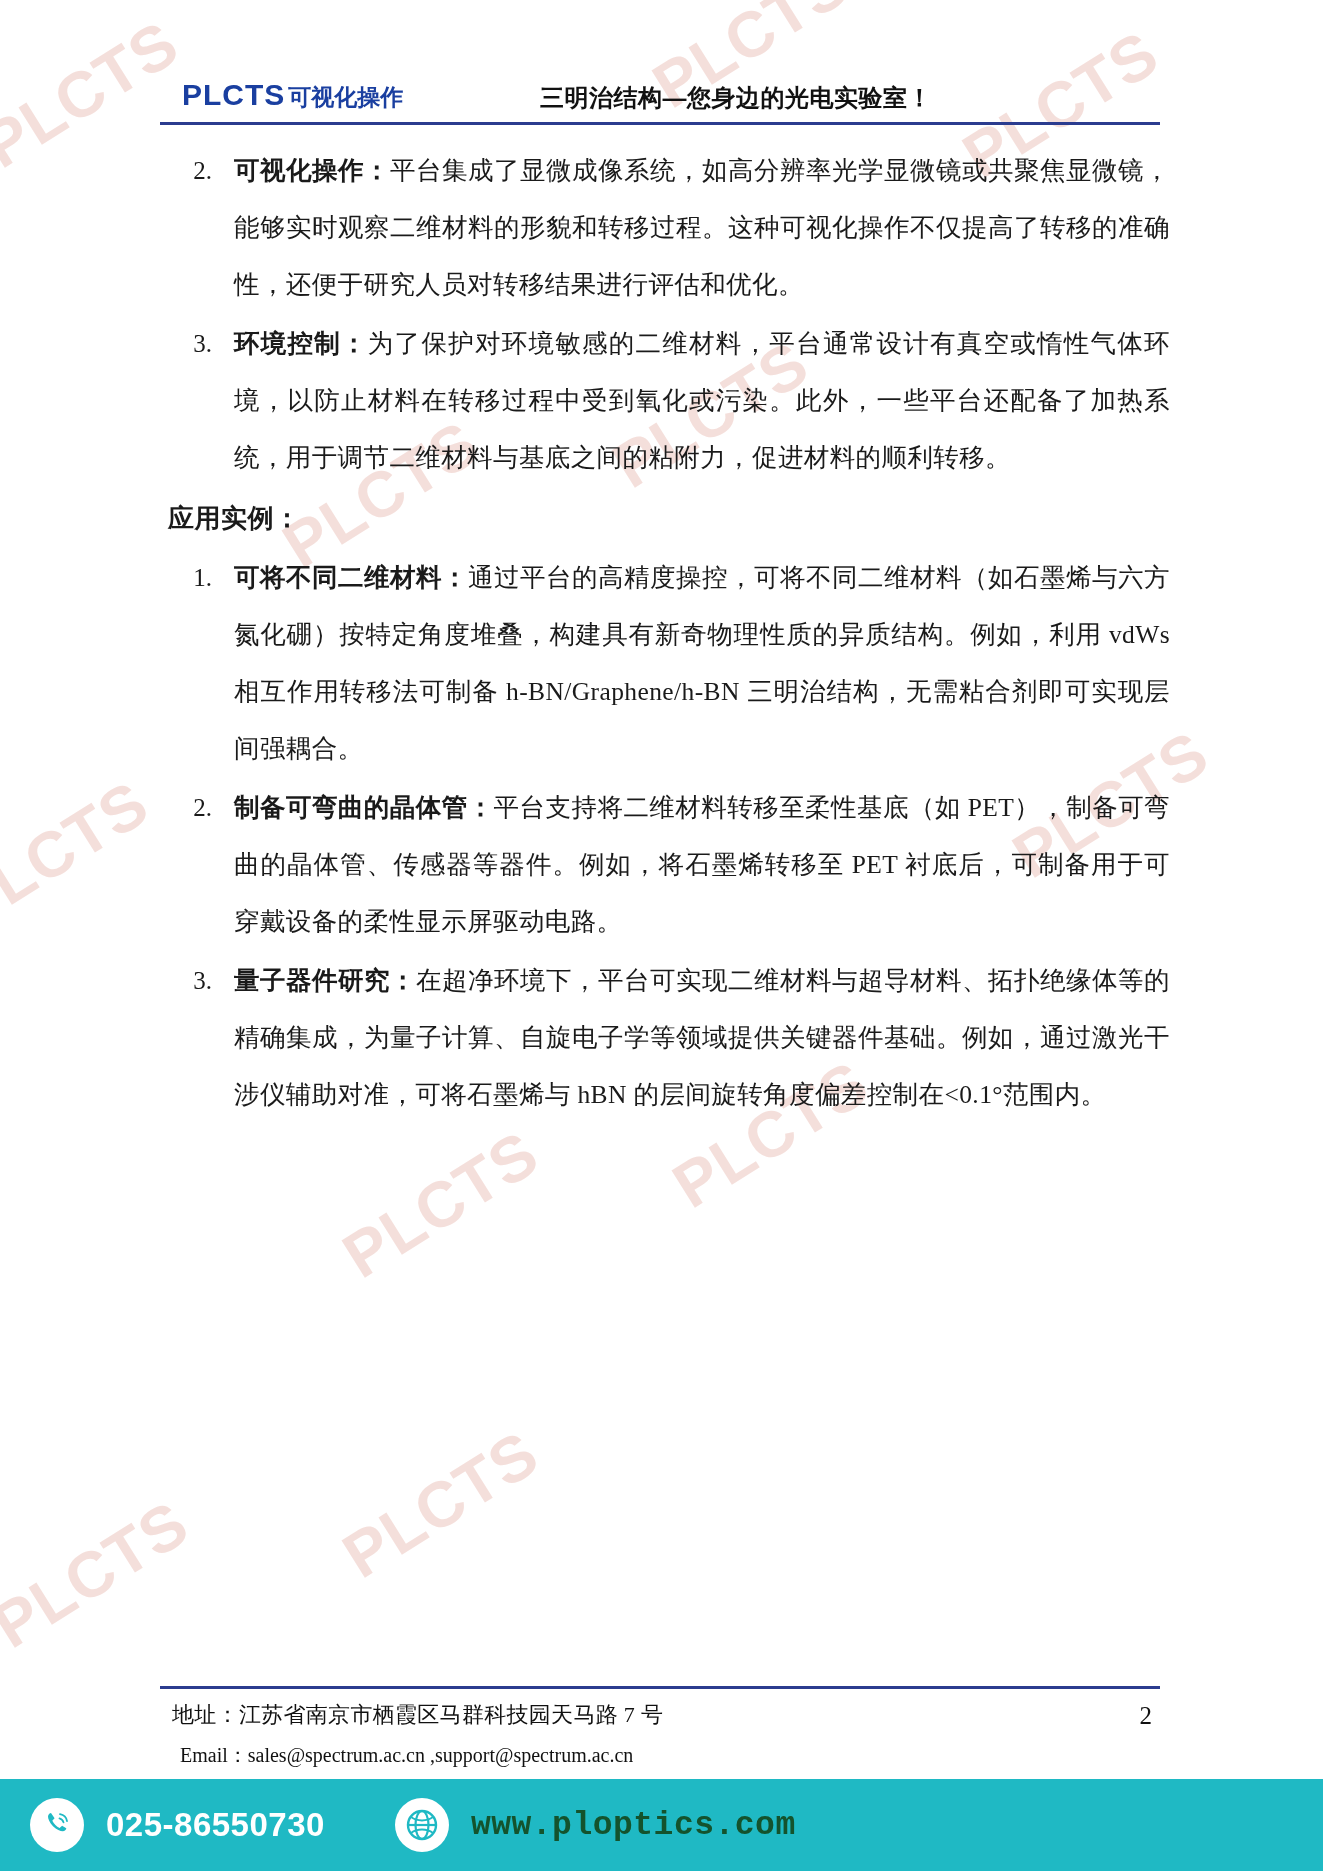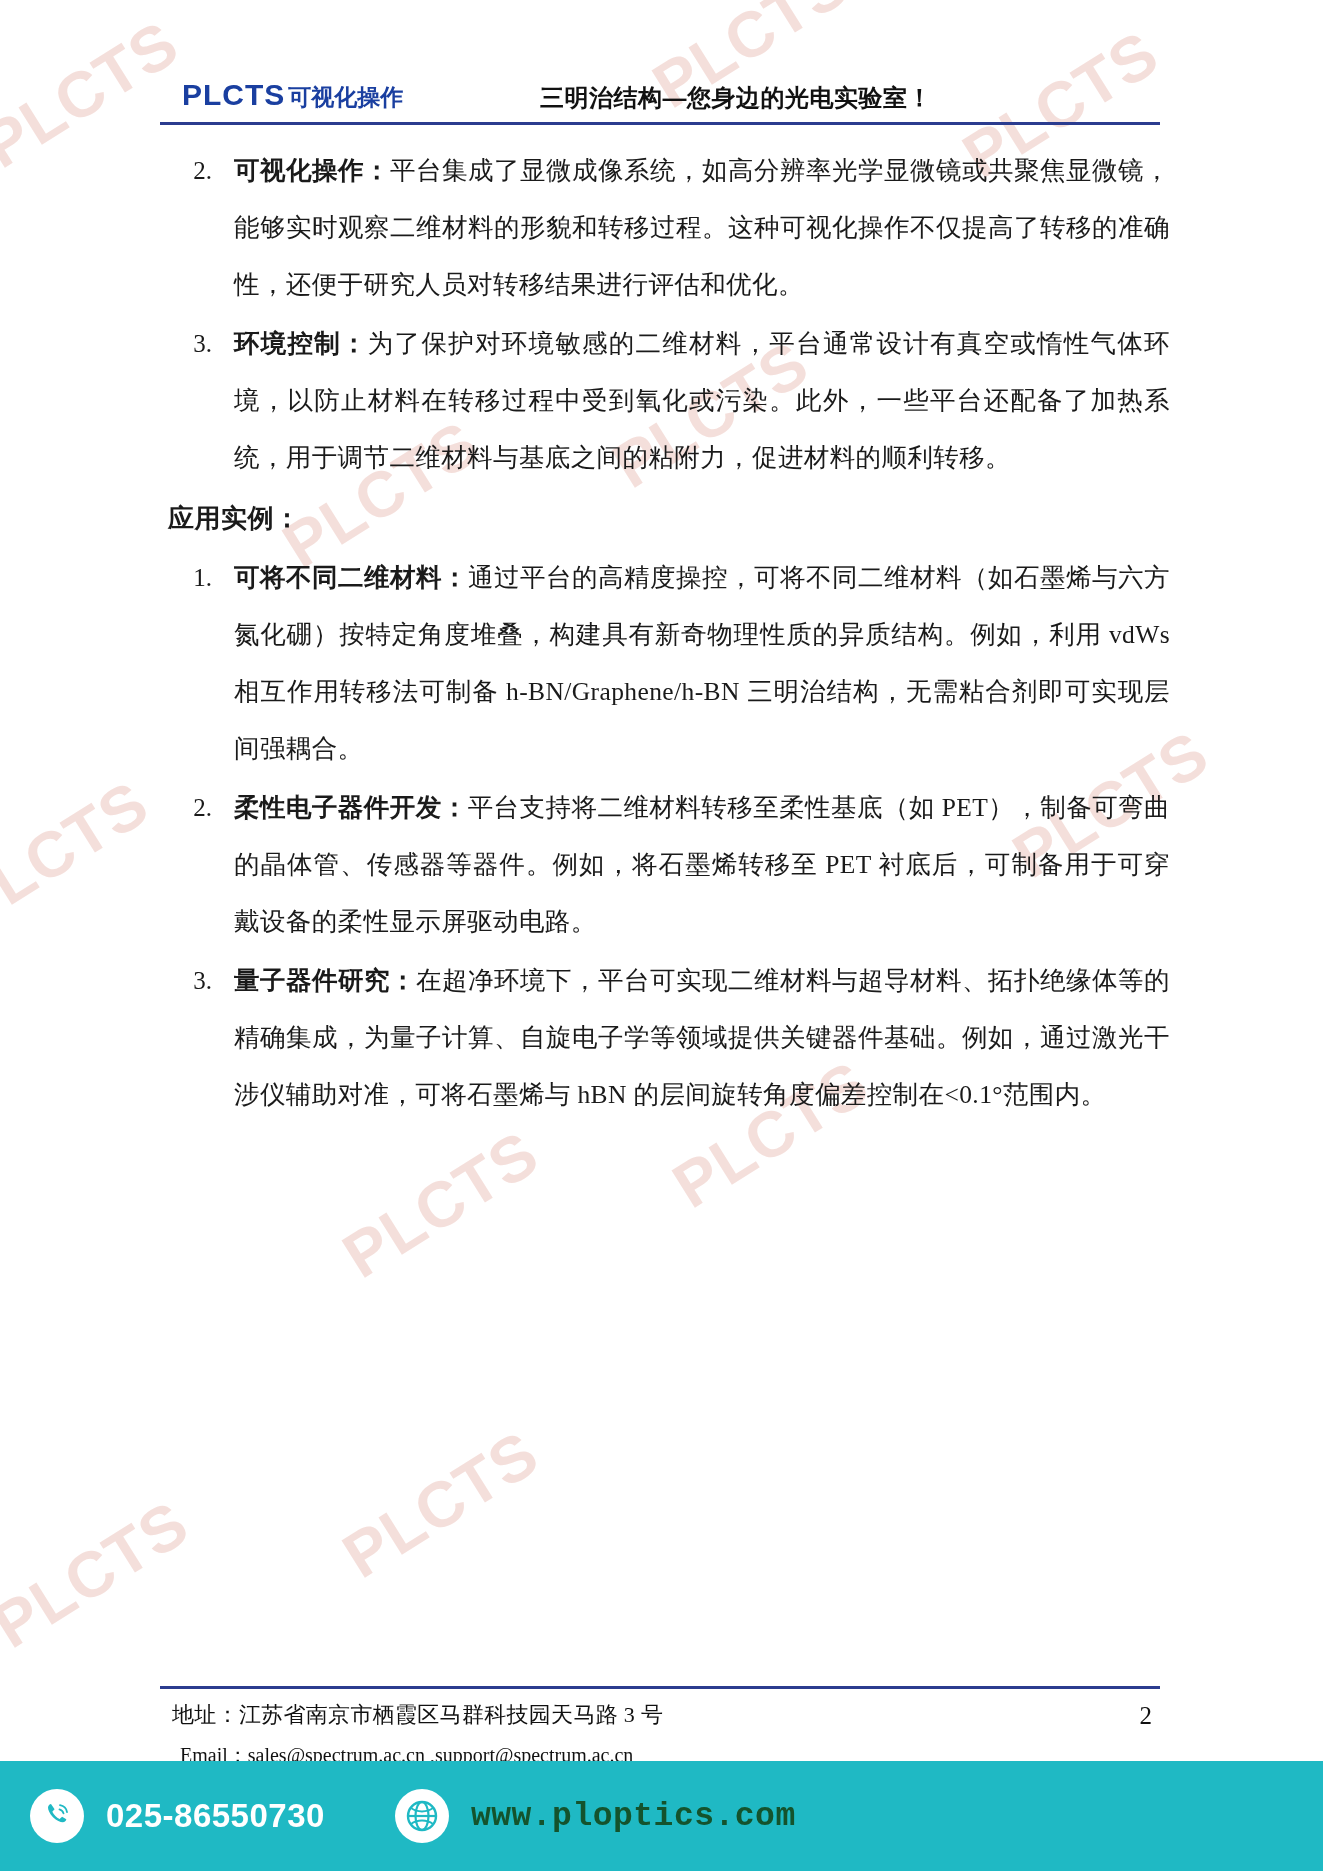--- a/index.html
+++ b/index.html
@@ -172,21 +172,21 @@
     font-size: 25px;
     color: #111;
   }
 
   
   .bottom-bar {
     position: absolute;
     left: 0;
     bottom: 0;
     width: 1323px;
-    height: 110px;
+    height: 92px;
     background: #1fb9c4;
     z-index: 3;
     display: flex;
     align-items: center;
     margin-top: 10px;
   }
   .bb-icon {
     width: 54px;
     height: 54px;
     border-radius: 50%;
@@ -274,36 +274,36 @@
     <div class="list-item">
       <div class="list-num">1.</div>
       <div class="list-body">
         <span class="bold-lead">可将不同二维材料：</span><span>通过平台的高精度操控，可将不同二维材料（如石墨烯与六方氮化硼）按特定角度堆叠，构建具有新奇物理性质的异质结构。例如，利用 vdWs 相互作用转移法可制备 h-BN/Graphene/h-BN 三明治结构，无需粘合剂即可实现层间强耦合。</span>
       </div>
     </div>
 
     <div class="list-item">
       <div class="list-num">2.</div>
       <div class="list-body">
-        <span class="bold-lead">柔性电子器件开发：</span><span>平台支持将二维材料转移至柔性基底（如 PET），制备可弯曲的晶体管、传感器等器件。例如，将石墨烯转移至 PET 衬底后，可制备用于可穿戴设备的柔性显示屏驱动电路。</span>
+        <span class="bold-lead">制备可弯曲的晶体管：</span><span>平台支持将二维材料转移至柔性基底（如 PET），制备可弯曲的晶体管、传感器等器件。例如，将石墨烯转移至 PET 衬底后，可制备用于可穿戴设备的柔性显示屏驱动电路。</span>
       </div>
     </div>
 
     <div class="list-item">
       <div class="list-num">3.</div>
       <div class="list-body">
         <span class="bold-lead">量子器件研究：</span><span>在超净环境下，平台可实现二维材料与超导材料、拓扑绝缘体等的精确集成，为量子计算、自旋电子学等领域提供关键器件基础。例如，通过激光干涉仪辅助对准，可将石墨烯与 hBN 的层间旋转角度偏差控制在&lt;0.1°范围内。</span>
       </div>
     </div>
 
   </div>
 
   <div class="footer-rule"></div>
   <div class="footer">
-    <div class="footer-addr">地址：江苏省南京市栖霞区马群科技园天马路 3 号</div>
+    <div class="footer-addr">地址：江苏省南京市栖霞区马群科技园天马路 7 号</div>
     <div class="footer-email">Email：sales@spectrum.ac.cn ,support@spectrum.ac.cn</div>
     <div class="page-num">2</div>
   </div>
 
 </div>
 
 <div class="bottom-bar">
   <div class="bb-icon">
     <svg width="34" height="34" viewBox="0 0 34 34" aria-hidden="true">
       <path d="M11 5c-1.2 0-3 1.6-3 3.6 0 2.2 1.5 6.2 5 9.7 3.5 3.5 7.5 5 9.7 5 2 0 3.6-1.8 3.6-3l-4.2-2.6-2.5 2.3c-1.6-.8-3-1.9-4.2-3.1-1.2-1.2-2.3-2.6-3.1-4.2l2.3-2.5L11 5z" fill="#1fb9c4"></path>

